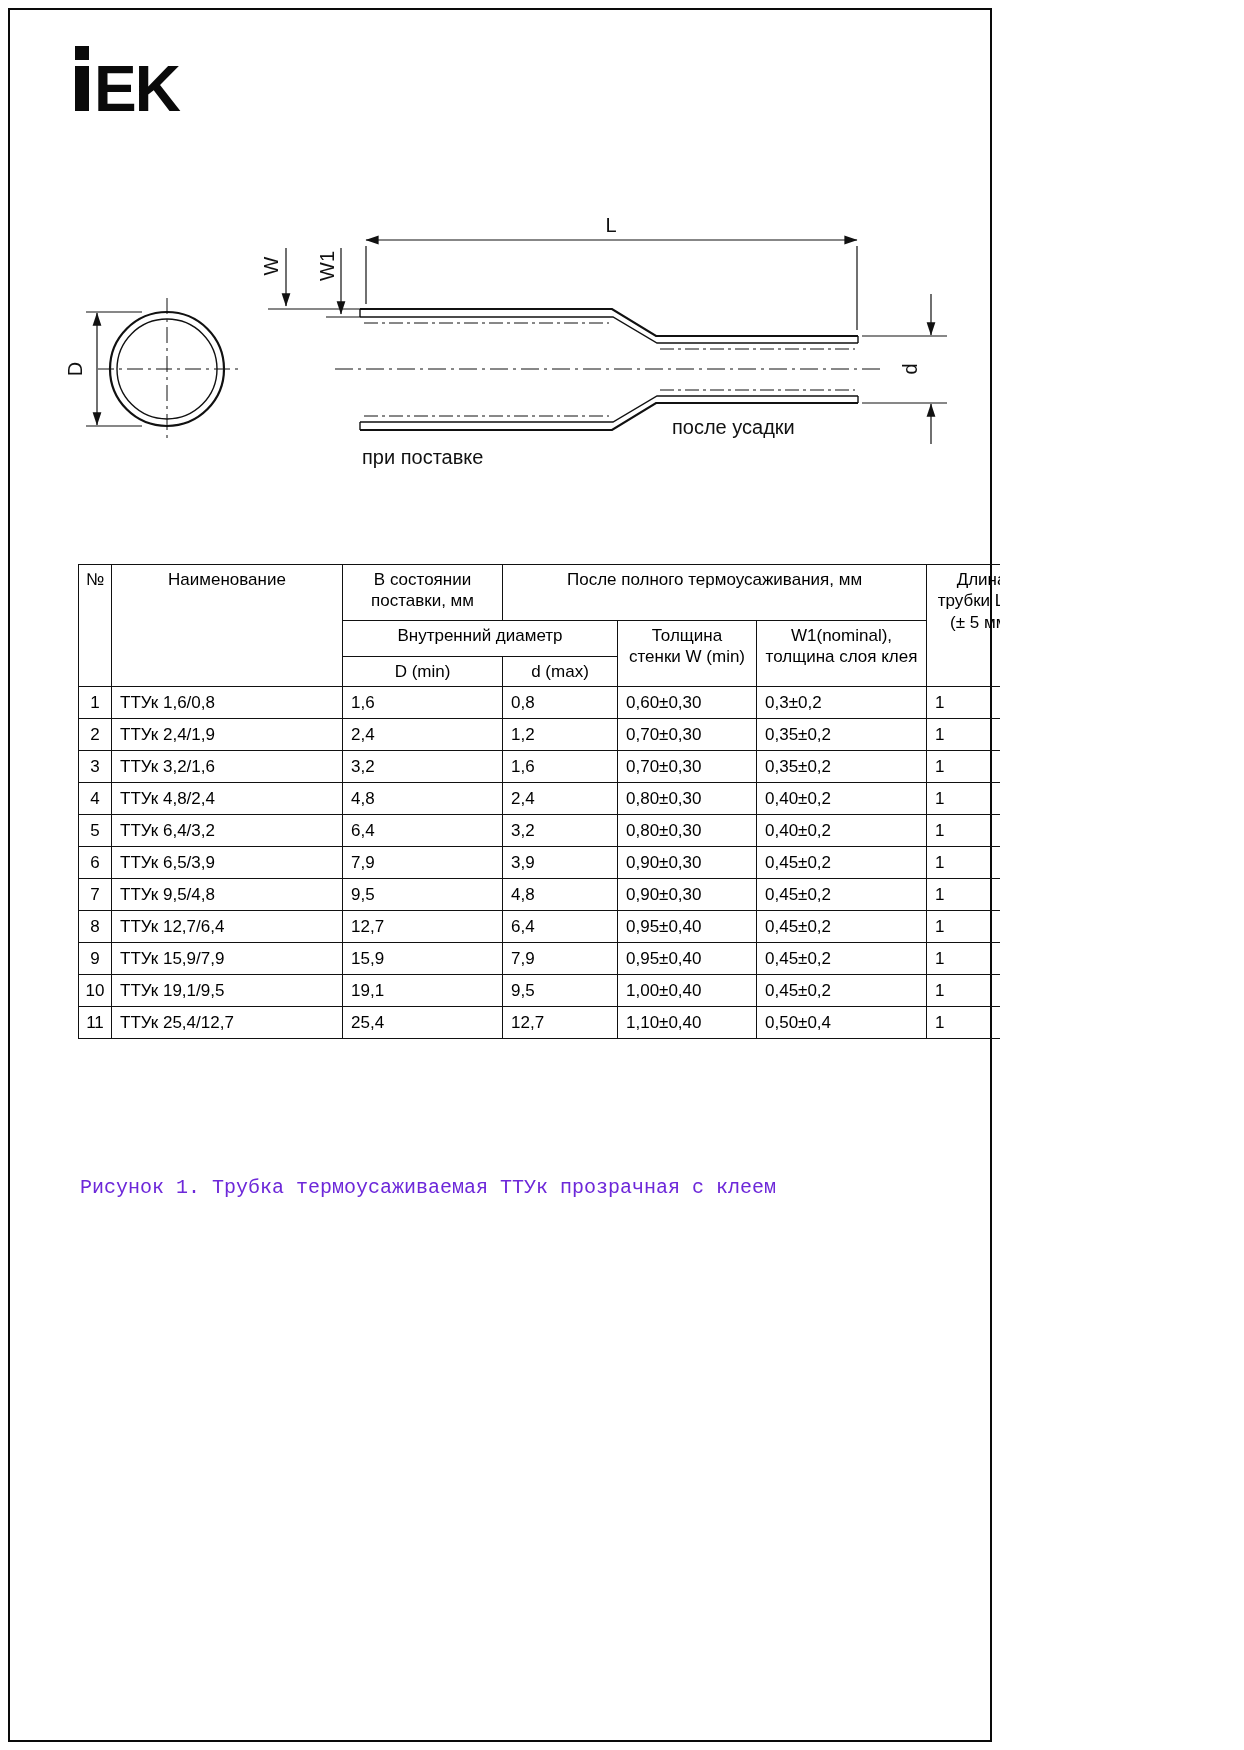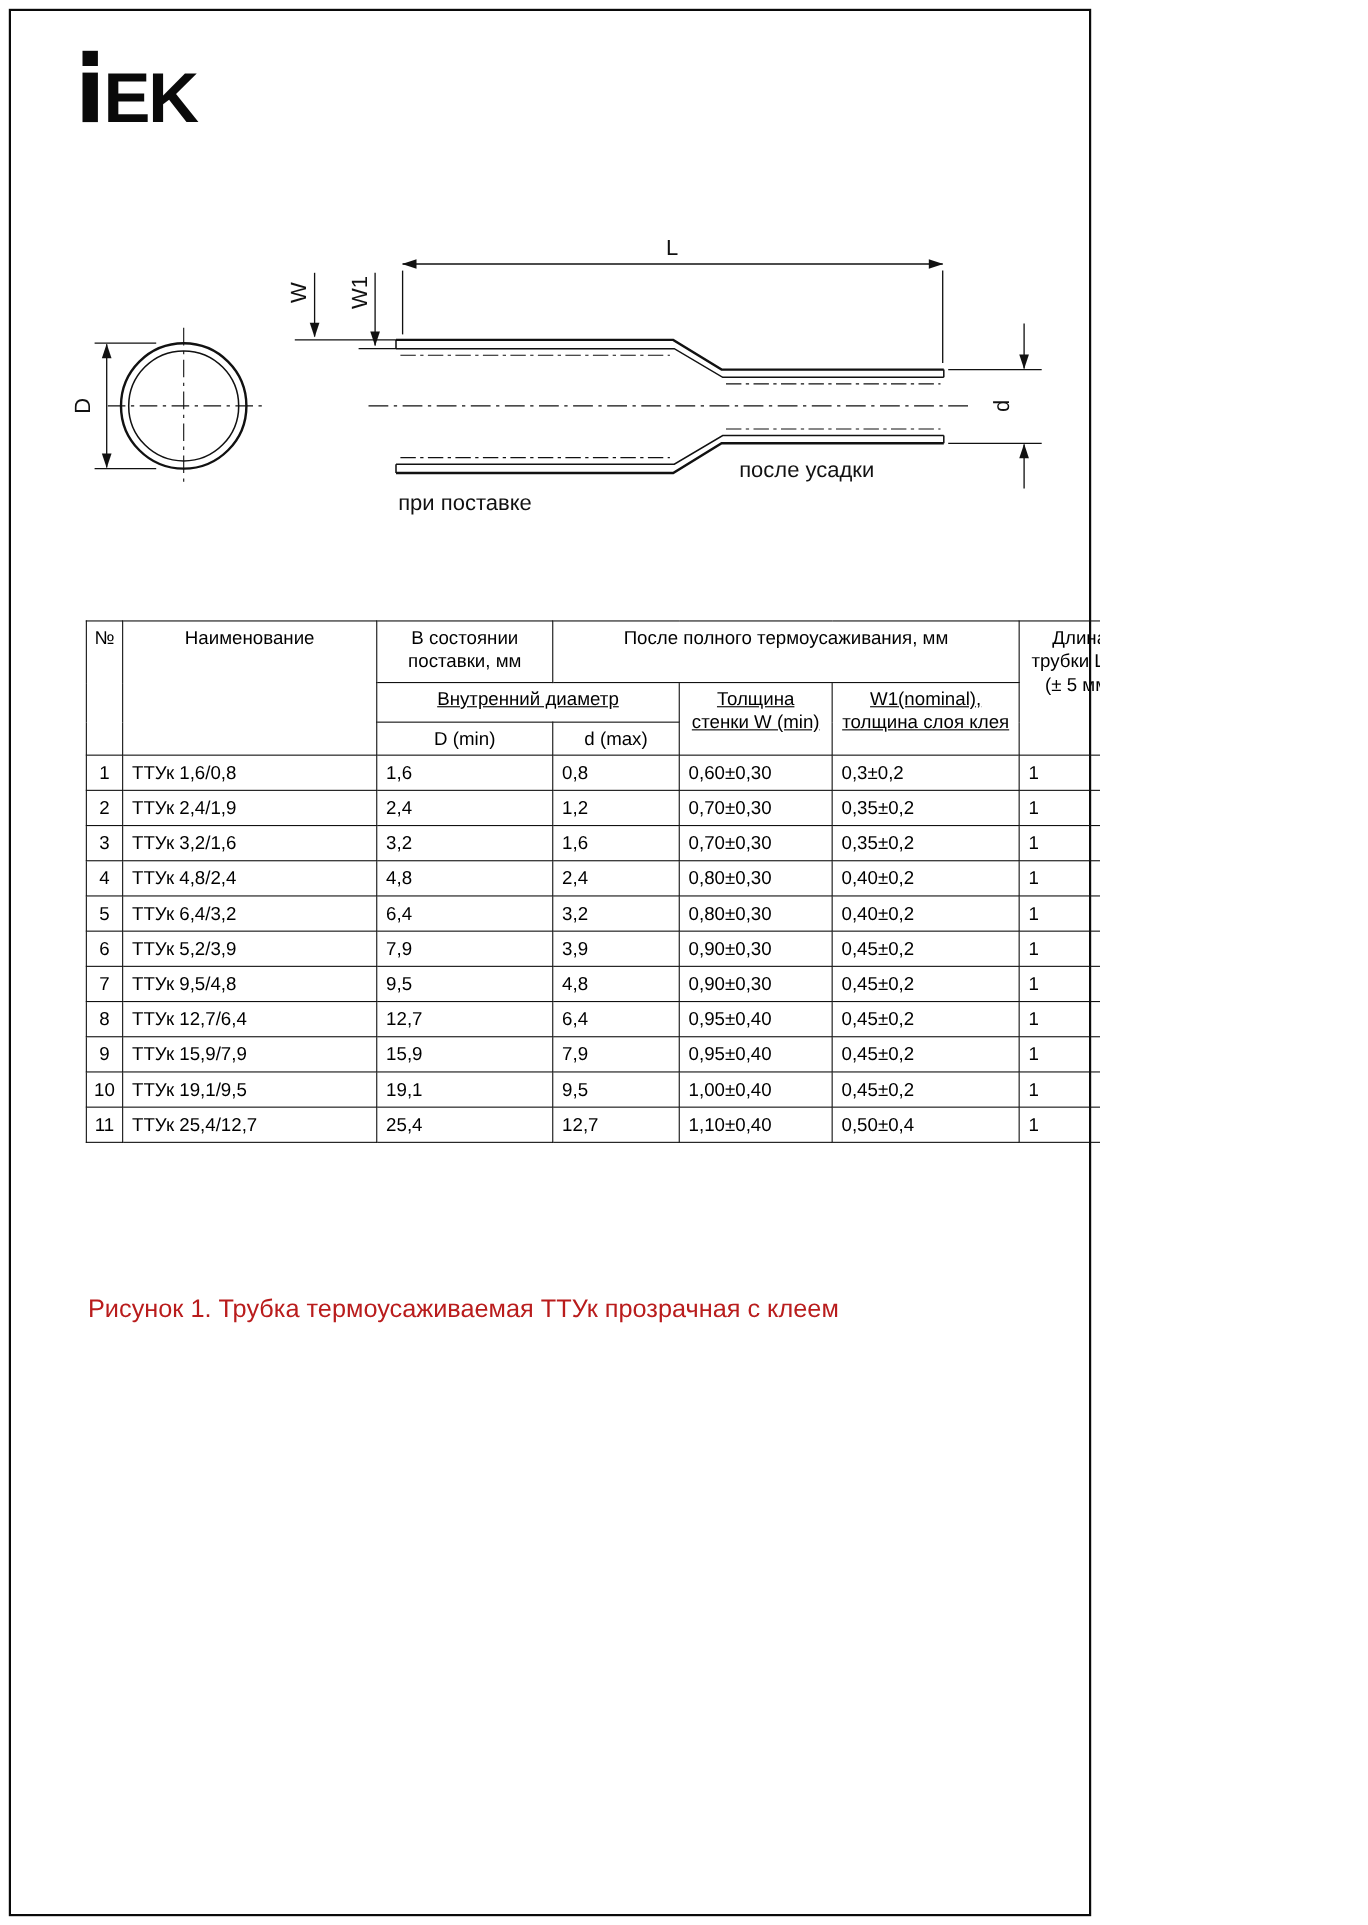--- a/index.html
+++ b/index.html
@@ -50,33 +50,34 @@
     font-weight: normal;
     padding: 4px 8px;
     overflow: hidden;
   }
   table.spec th {
     text-align: center;
     vertical-align: top;
     line-height: 1.25;
   }
   table.spec thead tr:nth-child(1) { height: 56px; }
-  table.spec thead tr:nth-child(2) { height: 36px; text-decoration: underline; }
+  table.spec thead tr:nth-child(2) { height: 36px; }
   table.spec thead tr:nth-child(3) { height: 30px; }
   table.spec tbody tr { height: 32px; }
   table.spec tbody td {
     vertical-align: middle;
     padding: 2px 8px;
   }
   table.spec .c-num { text-align: center; padding-left: 2px; padding-right: 2px; }
   .caption {
     position: absolute;
     left: 80px; top: 1176px;
-    font-size: 23px;
-    color: #b91c1c;
+    font-size: 20px;
+    color: #6d28d9;
+    font-family: Liberation Mono, monospace;
   }
 </style>
 </head>
 <body>
 
 <div class="page">
 
   <div class="frame"></div>
 
   <svg class="logo" viewBox="0 0 120 70">
@@ -227,21 +228,21 @@
           <td class="c-num">5</td>
           <td>ТТУк 6,4/3,2</td>
           <td>6,4</td>
           <td>3,2</td>
           <td>0,80±0,30</td>
           <td>0,40±0,2</td>
           <td>1</td>
         </tr>
         <tr>
           <td class="c-num">6</td>
-          <td>ТТУк 5,2/3,9</td>
+          <td>ТТУк 6,5/3,9</td>
           <td>7,9</td>
           <td>3,9</td>
           <td>0,90±0,30</td>
           <td>0,45±0,2</td>
           <td>1</td>
         </tr>
         <tr>
           <td class="c-num">7</td>
           <td>ТТУк 9,5/4,8</td>
           <td>9,5</td>

